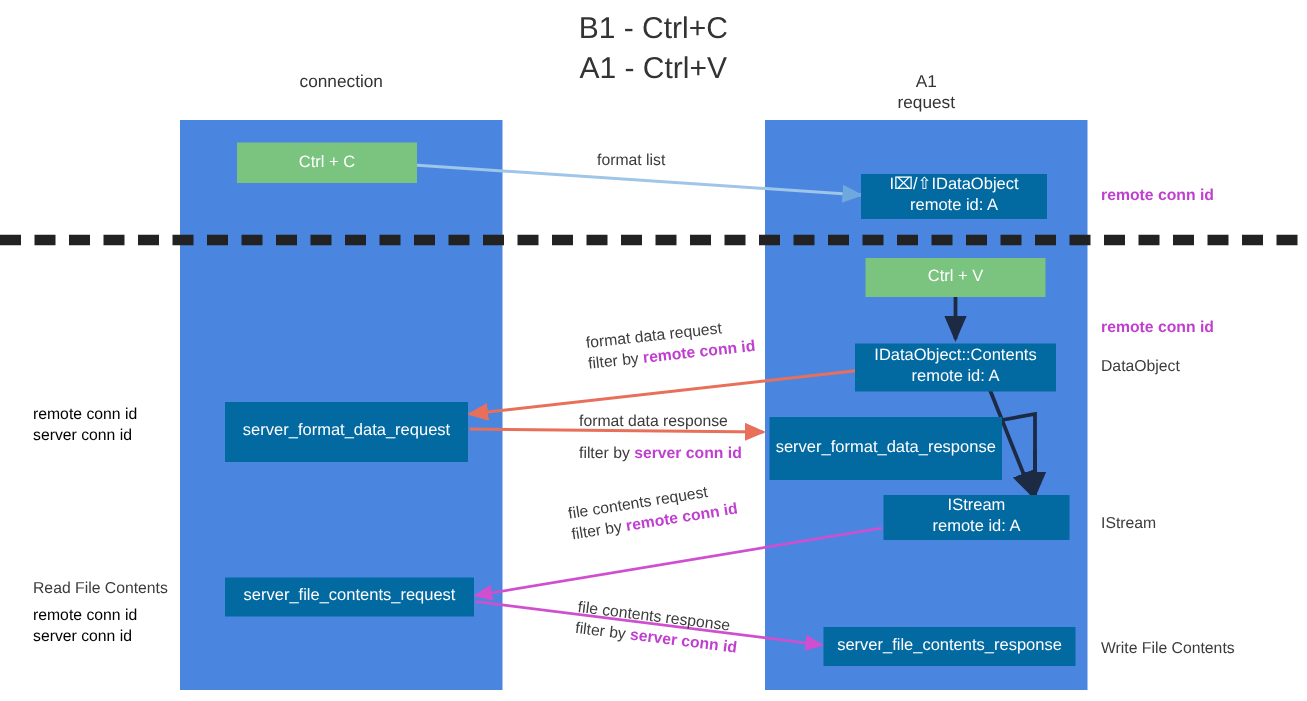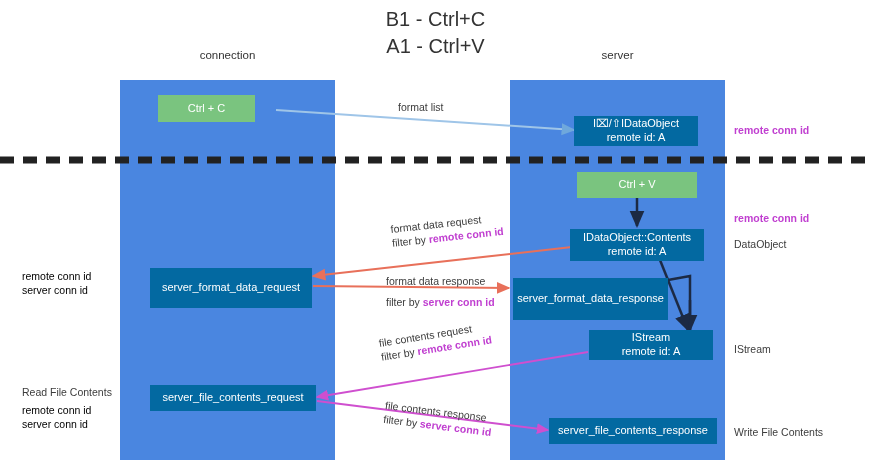--- a/index.html
+++ b/index.html
@@ -58,21 +58,22 @@
 
   <div class="title">
     <div>B1 - Ctrl+C</div>
     <div>A1 - Ctrl+V</div>
   </div>
 
   <div class="lane-head" style="left:120px;top:48px;width:215px;">
     <div>connection</div>
   </div>
   <div class="lane-head" style="left:510px;top:48px;width:215px;">
-    <div>server</div>
+    <div>A1</div>
+    <div>request</div>
   </div>
 
   <svg class="layer">
     <defs>
       <marker id="ah-blue" markerWidth="7" markerHeight="7" refX="6.2" refY="3" orient="auto">
         <path d="M0,0 L7,3 L0,6 z" fill="#6fa8dc"></path>
       </marker>
       <marker id="ah-red" markerWidth="7" markerHeight="7" refX="6.2" refY="3" orient="auto">
         <path d="M0,0 L7,3 L0,6 z" fill="#e8705a"></path>
       </marker>
@@ -97,21 +98,21 @@
     <path d="M668,280 L690,276 L690,333" fill="none" stroke="#1c2a44" stroke-width="2.5"></path>
     <line x1="690" y1="300" x2="690" y2="330" stroke="#1c2a44" stroke-width="2.5" marker-end="url(#ah-dark)"></line>
 
     <line x1="660" y1="260" x2="688" y2="330" stroke="#1c2a44" stroke-width="2.5" marker-end="url(#ah-dark)"></line>
 
     <line x1="588" y1="352" x2="317" y2="397" stroke="#cf4fcf" stroke-width="1.8" marker-end="url(#ah-magenta)"></line>
 
     <line x1="317" y1="401" x2="548" y2="430" stroke="#cf4fcf" stroke-width="1.8" marker-end="url(#ah-magenta)"></line>
   </svg>
 
-  <div class="node green" style="left:158px;top:95px;width:97px;height:27px;">
+  <div class="node green" style="left:158px;top:95px;width:120px;height:27px;">
     <span>Ctrl + C</span>
   </div>
 
   <div class="node orange" style="left:574px;top:116px;width:124px;height:30px;flex-direction:column;">
     <span>I⌧/⇧IDataObject</span>
     <span>remote id: A</span>
   </div>
 
   <div class="node green" style="left:577px;top:172px;width:120px;height:26px;">
     <span>Ctrl + V</span>

